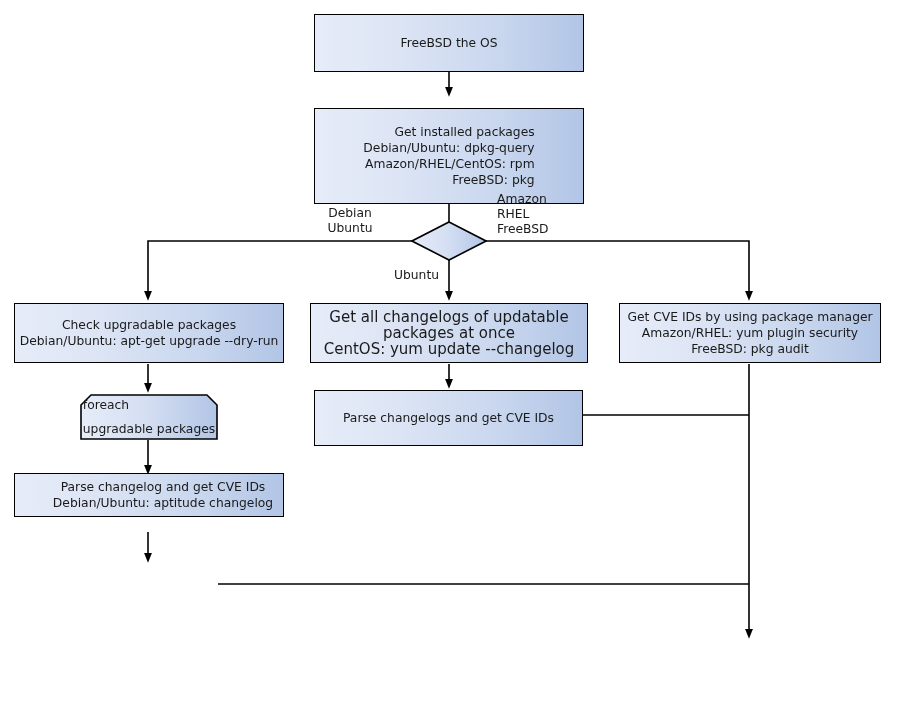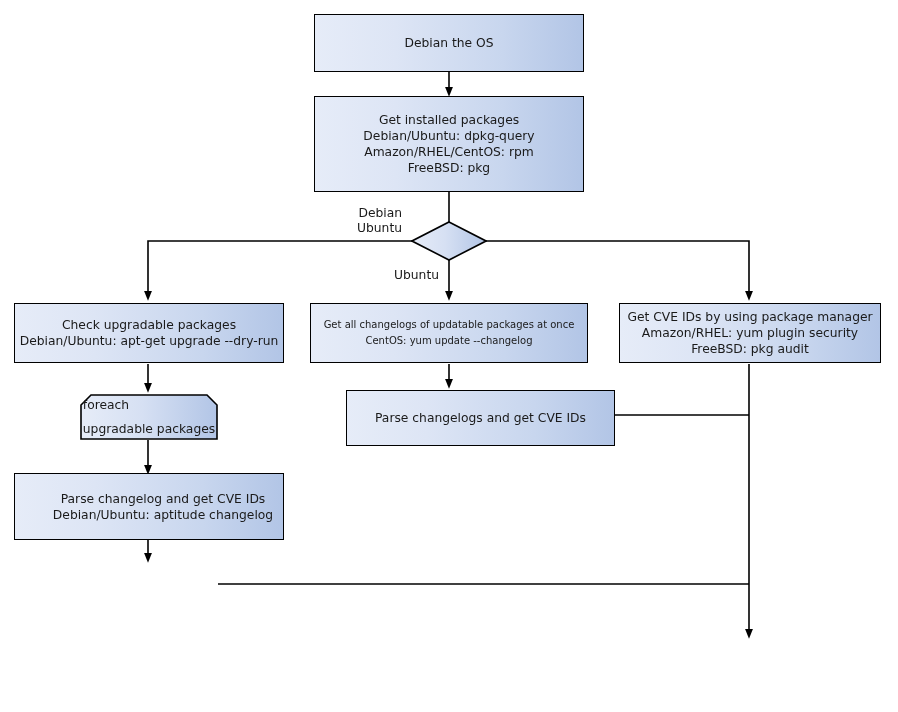--- a/index.html
+++ b/index.html
@@ -112,55 +112,58 @@
 
       <path d="M749,364 L749,634" marker-end="url(#arrow)"></path>
 
       <path d="M583,415 L749,415"></path>
 
       <path d="M218,584 L749,584"></path>
     </g>
   </svg>
 
   <div class="node" style="left:314px; top:14px; width:270px; height:58px;">
-    <span class="txt">Debian the OS</span>
+    <span class="txt">FreeBSD the OS</span>
   </div>
 
-  <div class="node" style="left:314px; top:96px; width:270px; height:96px;">
+  <div class="node" style="left:314px; top:108px; width:270px; height:96px;text-align:right;">
     <span class="txt">Get installed packages
 Debian/Ubuntu: dpkg-query
 Amazon/RHEL/CentOS: rpm
 FreeBSD: pkg</span>
   </div>
 
   <div class="diamond" style="left:411px; top:221px; width:76px; height:40px;">
     <svg width="76" height="40" viewBox="0 0 76 40" xmlns="http://www.w3.org/2000/svg">
       <defs>
         <linearGradient id="gradDiamond" x1="0" y1="0" x2="1" y2="0">
           <stop offset="0%" stop-color="#e6ecf8"></stop>
           <stop offset="45%" stop-color="#d6e0f3"></stop>
           <stop offset="100%" stop-color="#b2c5e6"></stop>
         </linearGradient>
       </defs>
       <polygon points="38,1 75,20 38,39 1,20" fill="url(#gradDiamond)" stroke="#000000" stroke-width="1.6"></polygon>
     </svg>
   </div>
 
-  <div class="edge-label right-align" style="left:298px; top:206px; width:104px;">Debian
+  <div class="edge-label right-align" style="left:298px; top:206px; width:104px;text-align:center;">Debian
 Ubuntu</div>
 
+  <div class="edge-label left-align" style="left:497px; top:192px; width:120px;">Amazon
+RHEL
+FreeBSD</div>
 
   <div class="edge-label right-align" style="left:349px; top:268px; width:90px;">Ubuntu</div>
 
   <div class="node" style="left:14px; top:303px; width:270px; height:60px;">
     <span class="txt">Check upgradable packages
 Debian/Ubuntu: apt-get upgrade --dry-run</span>
   </div>
 
-  <div class="node" style="left:310px; top:303px; width:278px; height:60px; font-size:10px;">
+  <div class="node" style="left:310px; top:303px; width:278px; height:60px; font-size:15px;">
     <span class="txt">Get all changelogs of updatable packages at once
 CentOS: yum update --changelog</span>
   </div>
 
   <div class="node" style="left:619px; top:303px; width:262px; height:60px;">
     <span class="txt">Get CVE IDs by using package manager
 Amazon/RHEL: yum plugin security
 FreeBSD: pkg audit</span>
   </div>
 
@@ -172,24 +175,24 @@
           <stop offset="45%" stop-color="#d6e0f3"></stop>
           <stop offset="100%" stop-color="#b2c5e6"></stop>
         </linearGradient>
       </defs>
       <polygon points="11,1 127,1 137,11 137,45 1,45 1,11" fill="url(#gradLoopA)" stroke="#000000" stroke-width="1.6"></polygon>
     </svg>
     <span class="label">foreach
 upgradable  packages</span>
   </div>
 
-  <div class="node" style="left:14px; top:473px; width:270px; height:67px;padding-left:28px;">
+  <div class="node" style="left:14px; top:473px; width:270px; height:44px;padding-left:28px;">
     <span class="txt">Parse changelog and get  CVE IDs
 Debian/Ubuntu: aptitude changelog</span>
   </div>
 
 
-  <div class="node" style="left:314px; top:390px; width:269px; height:56px;margin-left:32px;">
+  <div class="node" style="left:314px; top:390px; width:269px; height:56px;">
     <span class="txt">Parse changelogs and get CVE IDs</span>
   </div>
 
 
 </div>
 
 </body></html>

